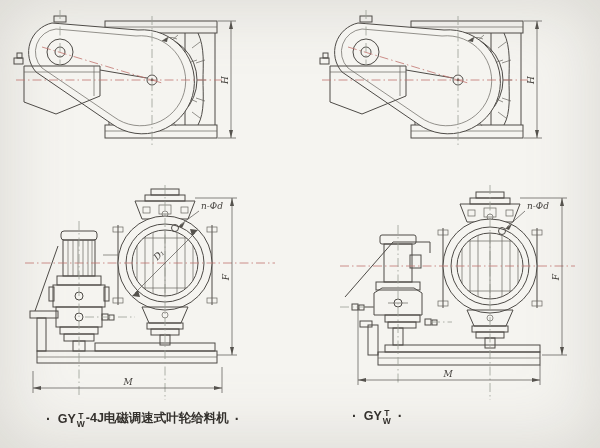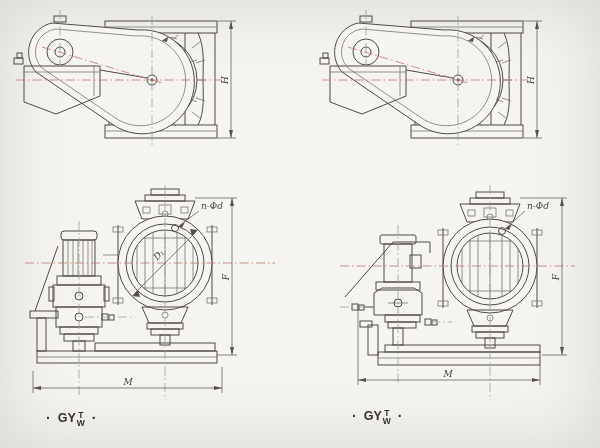--- a/index.html
+++ b/index.html
@@ -382,20 +382,21 @@
   </div>
 
   <div class="caption" style="left:46px;top:410px;">
     <span class="dot">·</span>
     <span class="code">
       <span>GY</span>
       <span class="stack">
         <span>T</span>
         <span>W</span>
       </span>
+      <span>-4J电磁调速式叶轮给料机</span>
     </span>
     <span class="dot">·</span>
   </div>
 
   <div class="caption" style="left:352px;top:408px;">
     <span class="dot">·</span>
     <span class="code">
       <span>GY</span>
       <span class="stack">
         <span>T</span>

